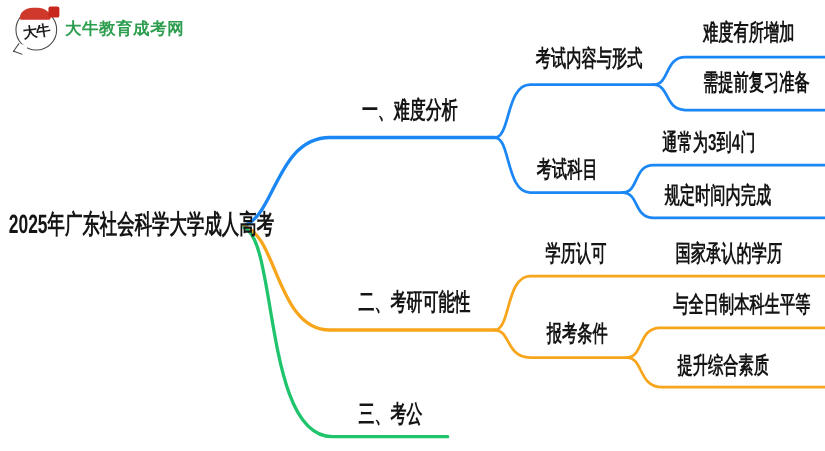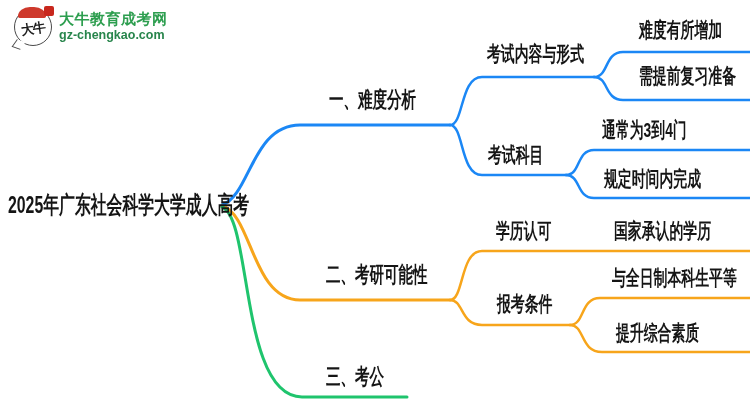--- a/index.html
+++ b/index.html
@@ -68,21 +68,20 @@
   </g>
 </svg>
 
 <div class="logo">
   <div class="logo-badge">
     <span class="logo-badge-text">大牛</span>
     <span class="logo-seal"></span>
   </div>
   <div class="logo-text">
     <span class="logo-name" style="color:#2d9e4f;">大牛教育成考网</span>
-    <span class="logo-url" style="color:#28854c;">gz-chengkao.com</span>
   </div>
 </div>
 
 <div class="label root-label" style="left:8px;top:191px;">2025年广东社会科学大学成人高考</div>
 
 <div class="label l1-label" style="left:329px;top:88px;">一、难度分析</div>
 <div class="label l2-label" style="left:487px;top:42px;">考试内容与形式</div>
 <div class="label l3-label" style="left:639px;top:18px;">难度有所增加</div>
 <div class="label l3-label" style="left:639px;top:64px;">需提前复习准备</div>
 <div class="label l2-label" style="left:488px;top:143px;">考试科目</div>

